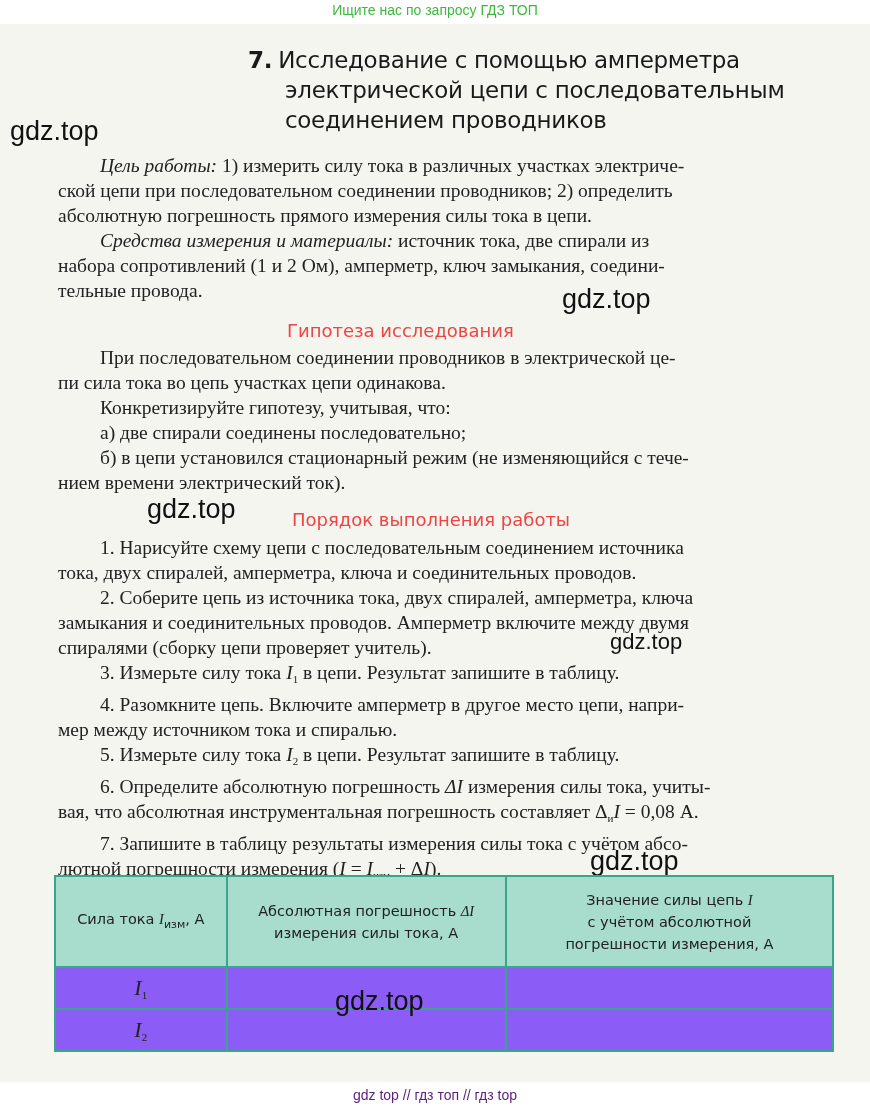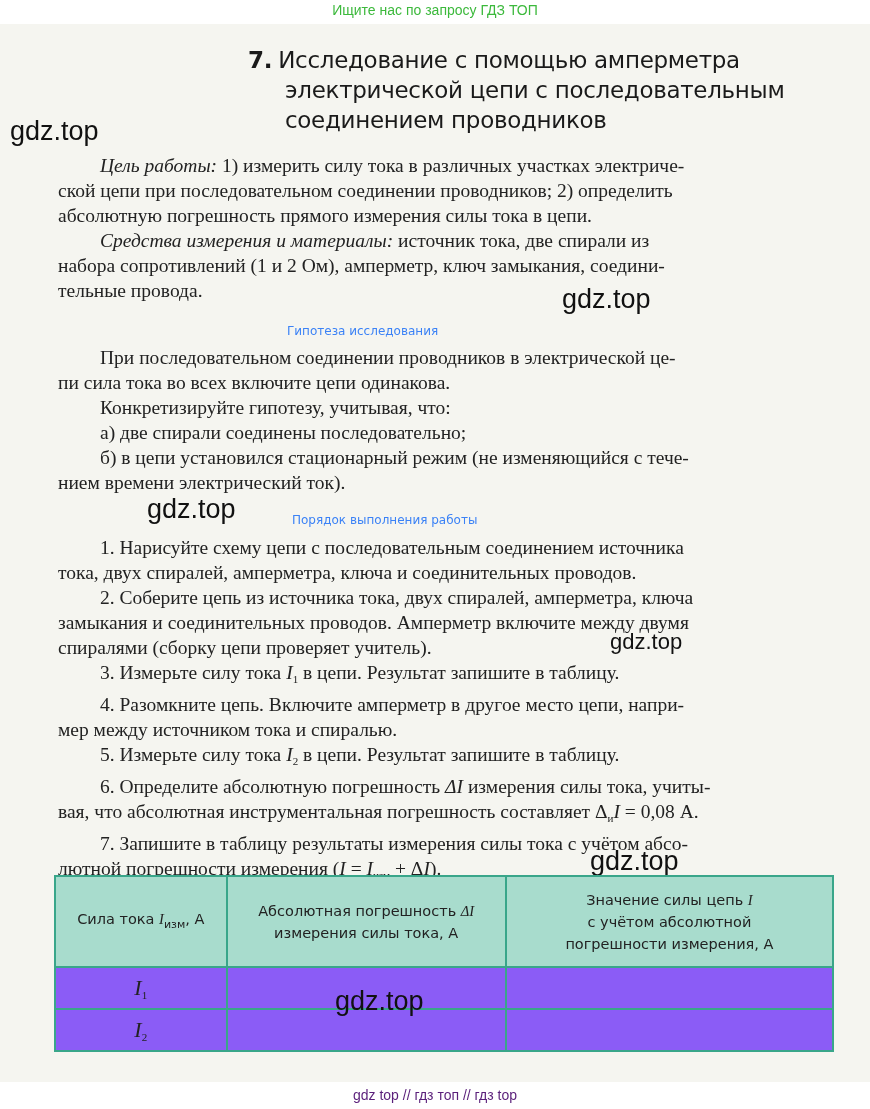--- a/index.html
+++ b/index.html
@@ -34,21 +34,21 @@
     .title .line { display: block; }
     .title .indent { padding-left: 37px; }
     .text {
       position: absolute; left: 58px; width: 780px;
       font-family: "Liberation Serif", serif; font-size: 19.5px; line-height: 25px; color: #222;
     }
     .text p { margin: 0; }
     .text .ind { text-indent: 42px; }
     .it { font-style: italic; text-align: center; }
     .heading {
-      position: absolute; font-family: "DejaVu Sans", sans-serif; font-size: 12px; color: #3b82f6;
+      position: absolute; font-family: "DejaVu Sans", sans-serif; font-size: 18px; color: #ef4444;
       line-height: 24px;
     }
     .mathI { font-family: "Liberation Serif", serif; font-style: italic; }
     sub { font-size: 11px; vertical-align: -4px; font-style: normal; }
     table.results {
       position: absolute; left: 54px; top: 875px; width: 780px; border-collapse: collapse;
       font-family: "DejaVu Sans", sans-serif; font-size: 14.5px; color: #222;
     }
     table.results td, table.results th {
       border: 2px solid #39a68a; padding: 0; text-align: center; font-weight: normal;
@@ -81,21 +81,21 @@
   <p>ской цепи при последовательном соединении проводников; 2) определить</p>
   <p>абсолютную погрешность прямого измерения силы тока в цепи.</p>
   <p class="ind"><span class="it">Средства измерения и материалы:</span><span> источник тока, две спирали из</span></p>
   <p>набора сопротивлений (1 и 2 Ом), амперметр, ключ замыкания, соедини-</p>
   <p>тельные провода.</p>
 </div>
 
 <div class="heading" style="left:287px; top:319px;">Гипотеза исследования</div>
 <div class="text" style="top:345px;">
   <p class="ind">При последовательном соединении проводников в электрической це-</p>
-  <p>пи сила тока во всех включите цепи одинакова.</p>
+  <p>пи сила тока во цепь участках цепи одинакова.</p>
   <p class="ind">Конкретизируйте гипотезу, учитывая, что:</p>
   <p class="ind">а) две спирали соединены последовательно;</p>
   <p class="ind">б) в цепи установился стационарный режим (не изменяющийся с тече-</p>
   <p>нием времени электрический ток).</p>
 </div>
 
 <div class="heading" style="left:292px; top:508px;">Порядок выполнения работы</div>
 <div class="text" style="top:535px;">
   <p class="ind">1. Нарисуйте схему цепи с последовательным соединением источника</p>
   <p>тока, двух спиралей, амперметра, ключа и соединительных проводов.</p>

